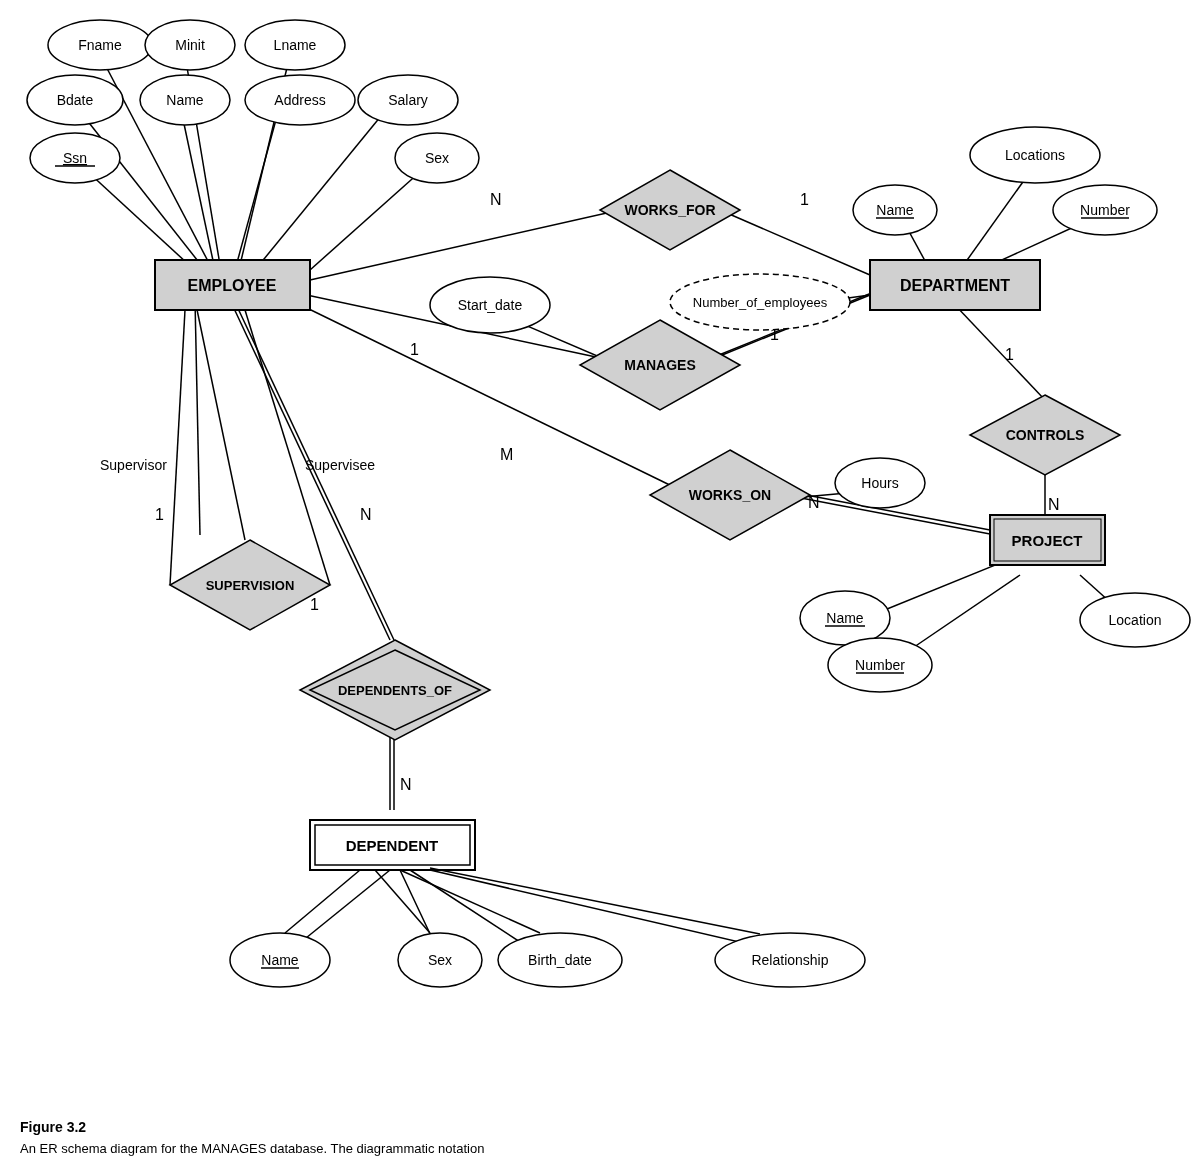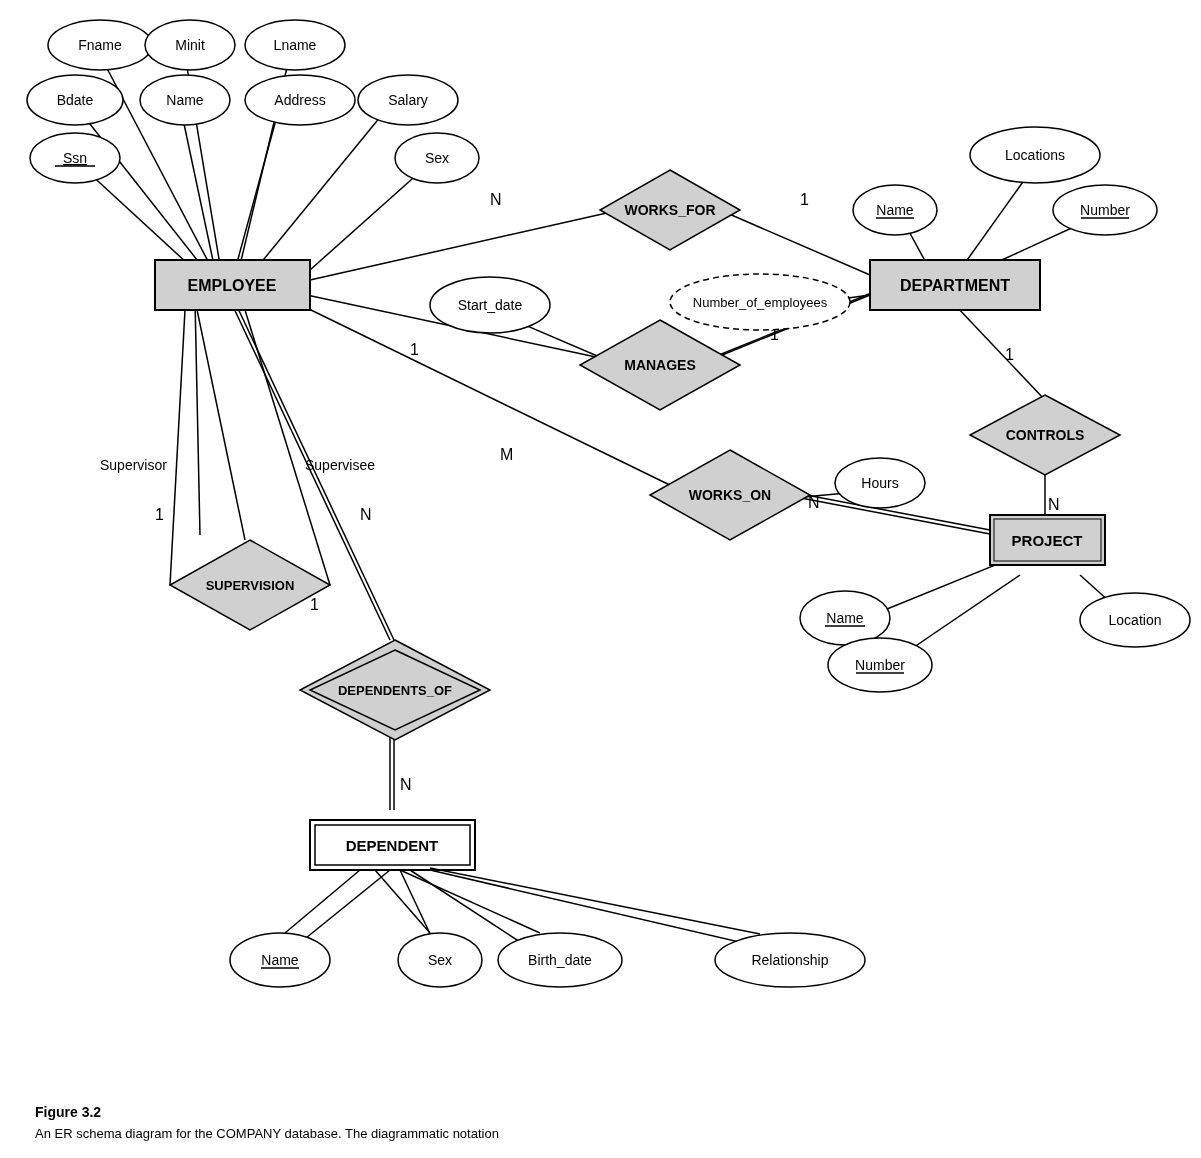--- a/index.html
+++ b/index.html
@@ -254,16 +254,16 @@
     <text x="790" y="965" text-anchor="middle" font-family="Arial" font-size="14">Relationship</text>
 
     <line x1="360" y1="870" x2="285" y2="933" stroke="#000" stroke-width="1.5"></line>
     <line x1="375" y1="870" x2="430" y2="933" stroke="#000" stroke-width="1.5"></line>
     <line x1="400" y1="870" x2="540" y2="933" stroke="#000" stroke-width="1.5"></line>
     <line x1="430" y1="868" x2="760" y2="934" stroke="#000" stroke-width="1.5"></line>
 
   </svg>
 </div>
 
-<div class="caption" style="position:absolute; bottom:15px; left:20px; width:600px;margin-left:15px;">
+<div class="caption" style="position:absolute; bottom:0; left:20px; width:600px;">
   <div class="caption-title">Figure 3.2</div>
-  <div class="caption-text">An ER schema diagram for the COMPANY database. The diagrammatic notation</div>
+  <div class="caption-text">An ER schema diagram for the MANAGES database. The diagrammatic notation</div>
 </div>
 
 </body></html>

